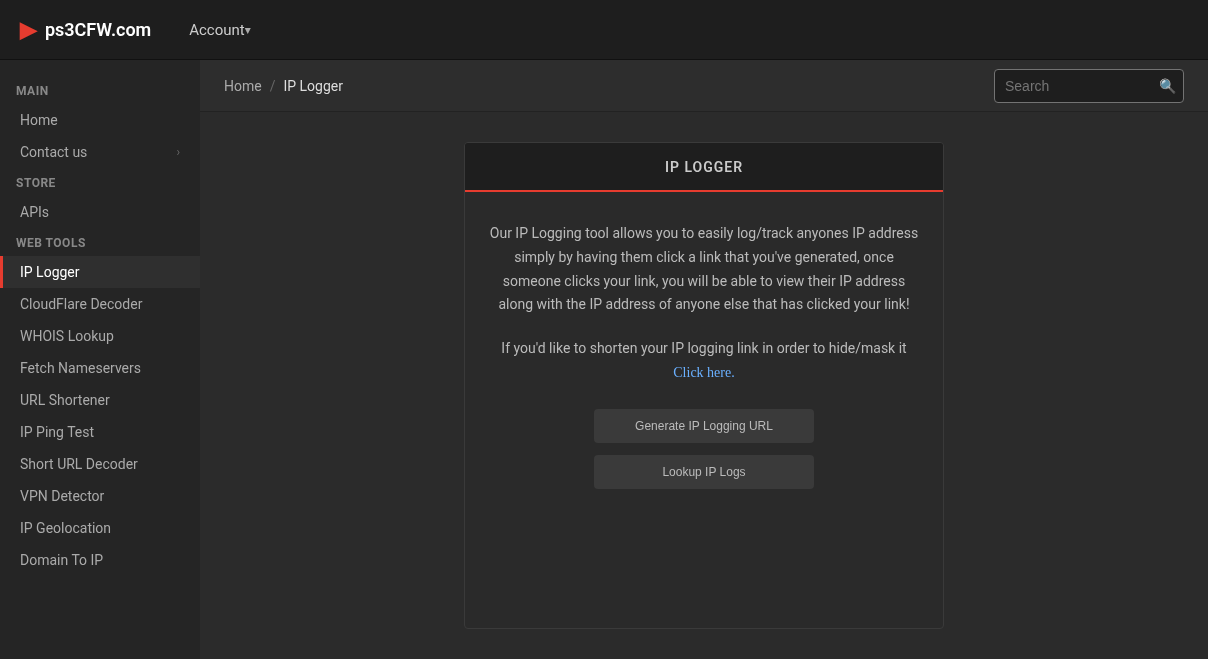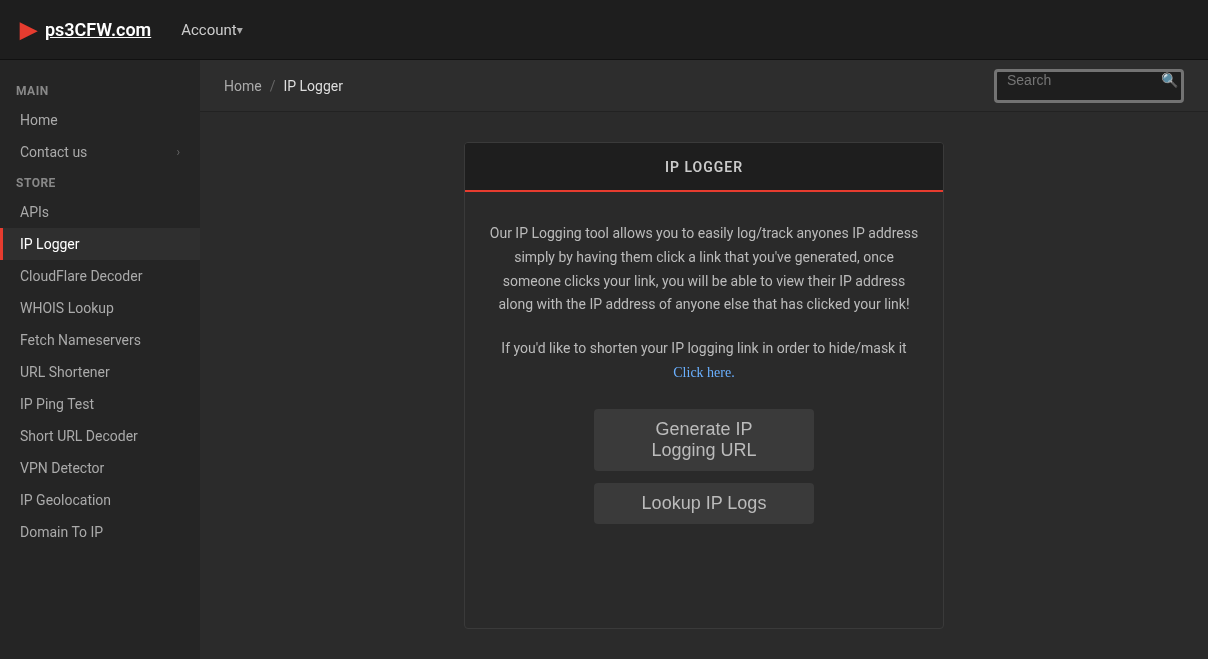--- a/index.html
+++ b/index.html
@@ -32,24 +32,23 @@
     }
     .brand-icon {
       color: #e63c2f;
       font-size: 22px;
       font-weight: bold;
     }
     .brand-text {
       color: #ffffff;
       font-size: 18px;
       font-weight: 600;
-      text-decoration: underline;
     }
     .navbar-account {
-      margin-left: 30px;
+      margin-left: 38px;
       display: flex;
       align-items: center;
       color: #ccc;
       cursor: pointer;
       font-size: 15px;
       text-align: center;
     }
     .navbar-account .chevron {
       font-size: 12px;
       color: #aaa;
@@ -134,23 +133,23 @@
       color: #aaa;
     }
     .breadcrumb-sep {
       color: #666;
     }
     .breadcrumb-current {
       color: #ddd;
     }
     .search-box {
       display: flex;
-      align-items: flex-start;
+      align-items: center;
       background: #1e1e1e;
-      border: 3px solid #737373;
+      border: 1px solid #737373;
       border-radius: 4px;
       padding: 0 10px;
       height: 34px;
       width: 190px;
     }
     .search-input {
       background: transparent;
       border: none;
       outline: none;
       color: #aaa;
@@ -213,21 +212,21 @@
       flex-direction: column;
       gap: 12px;
       align-items: center;
       margin-top: 24px;
     }
     .tool-btn {
       background: #3a3a3a;
       border: none;
       border-radius: 4px;
       color: #bbb;
-      font-size: 18px;
+      font-size: 12px;
       padding: 10px 30px;
       cursor: pointer;
       width: 220px;
       text-align: center;
     }
   </style>
 </head>
 <body>
 
 <div class="navbar">
@@ -252,20 +251,21 @@
     <a class="sidebar-item">
       <span>Contact us</span>
       <span class="chevron-right">›</span>
     </a>
 
     <div class="sidebar-section-label">Store</div>
     <a class="sidebar-item">
       <span>APIs</span>
     </a>
 
+    <div class="sidebar-section-label">Web Tools</div>
     <a class="sidebar-item active">
       <span>IP Logger</span>
     </a>
     <a class="sidebar-item">
       <span>CloudFlare Decoder</span>
     </a>
     <a class="sidebar-item">
       <span>WHOIS Lookup</span>
     </a>
     <a class="sidebar-item">

